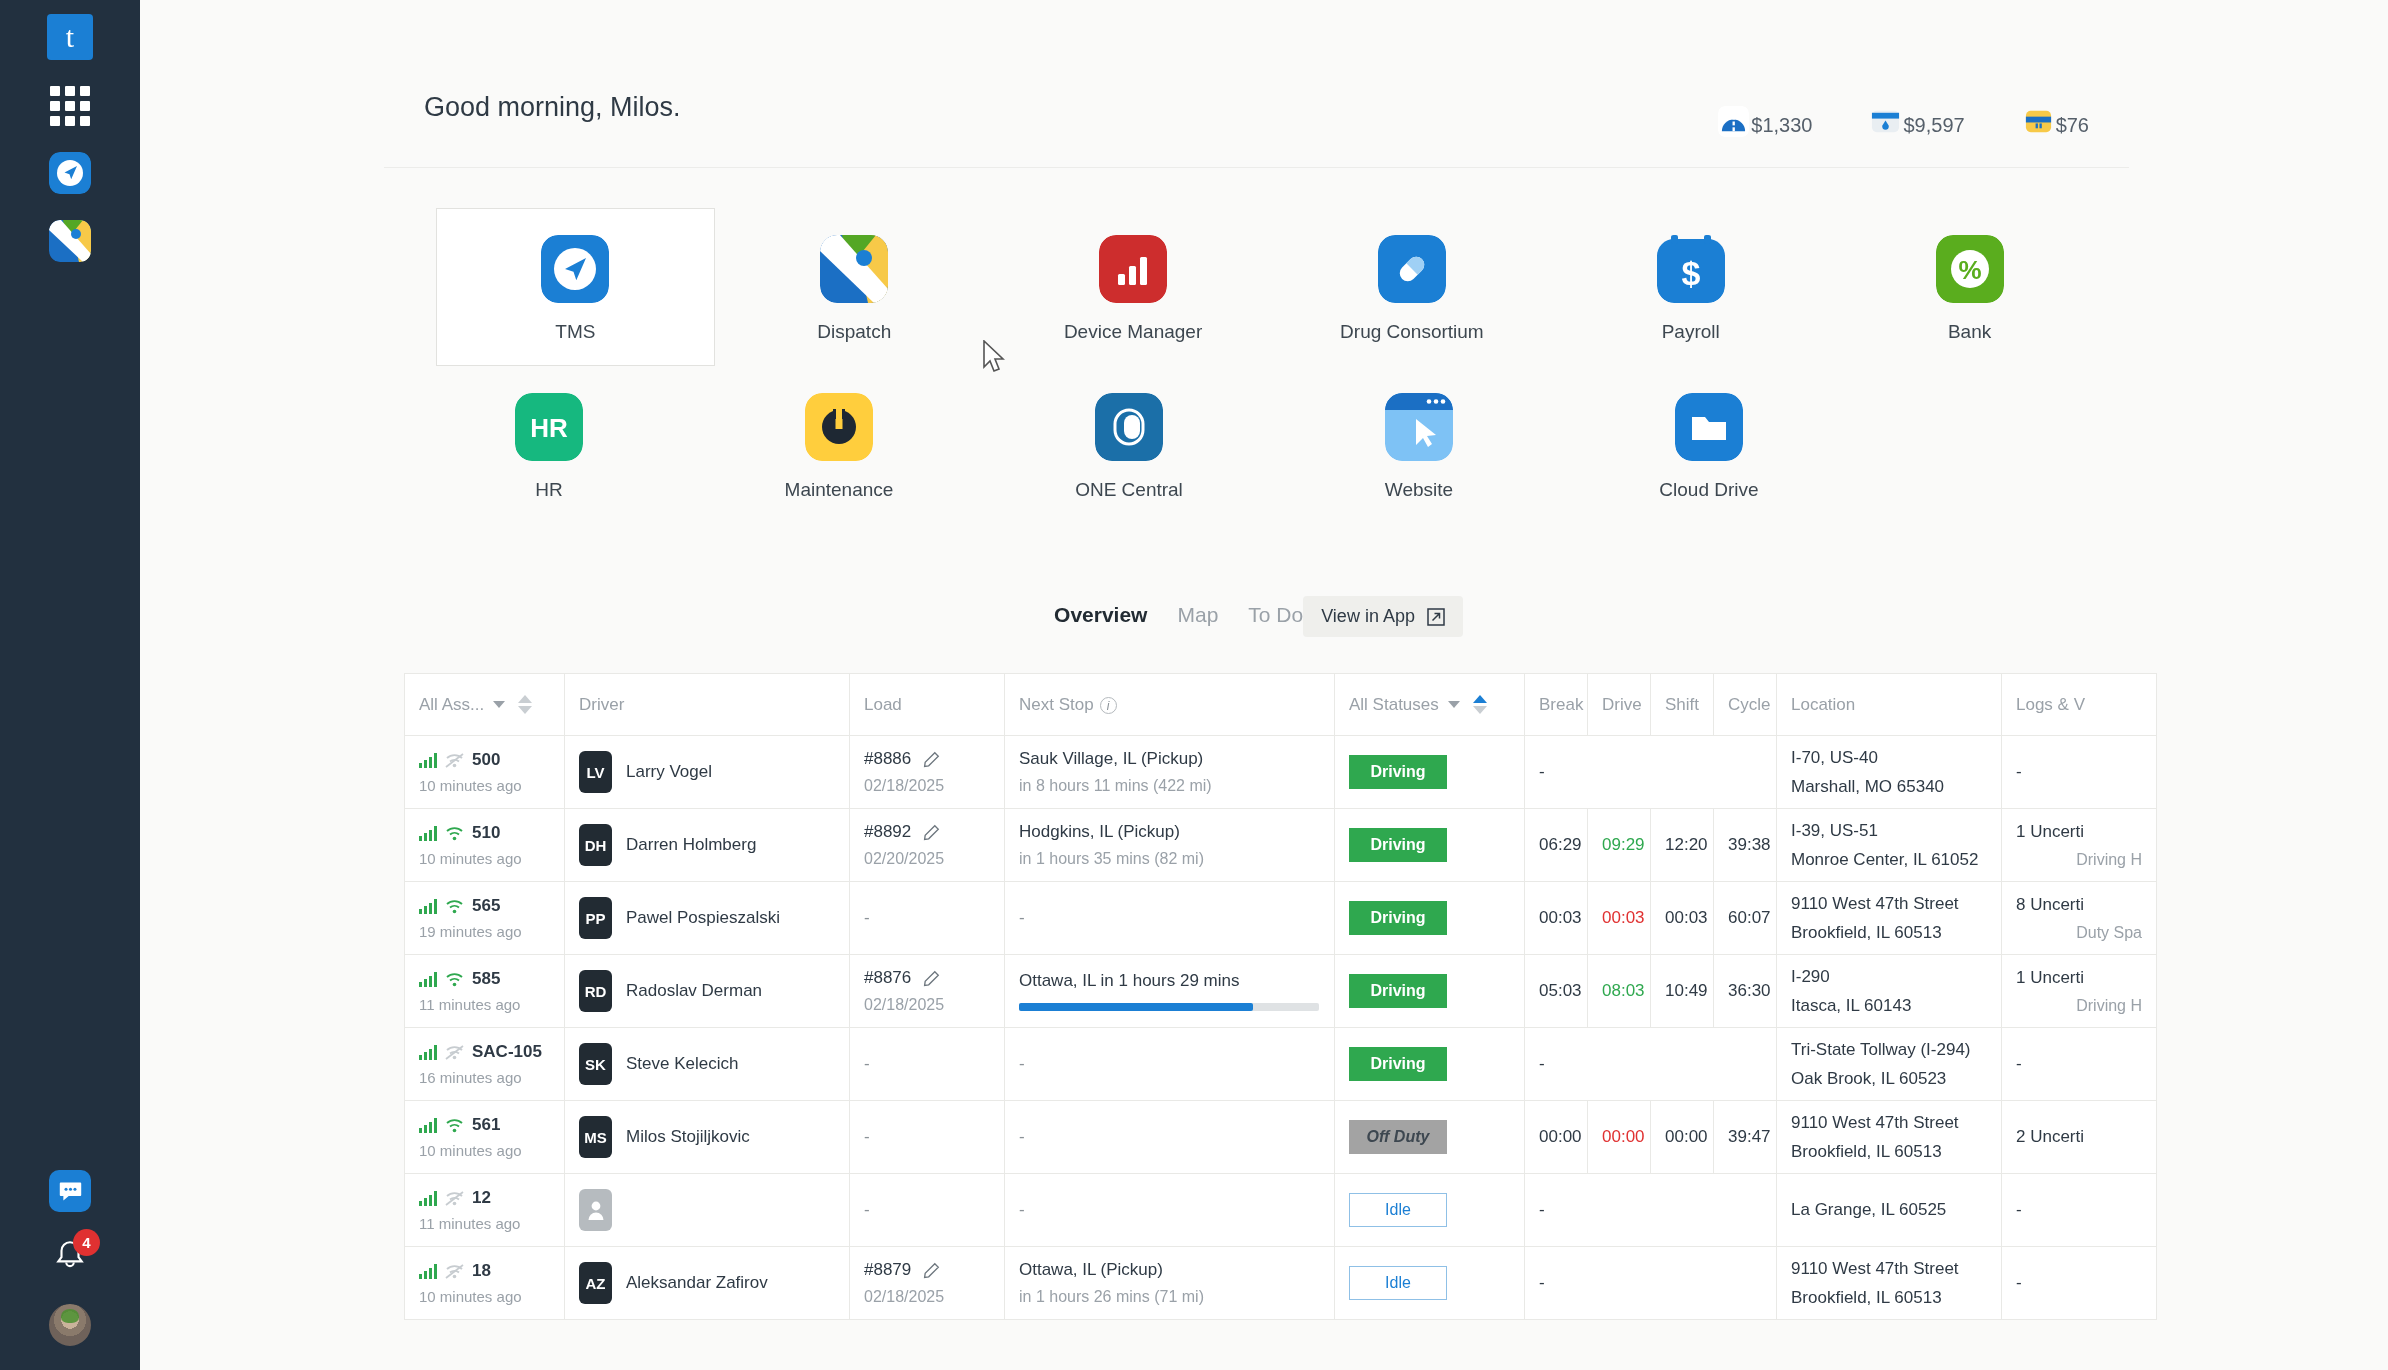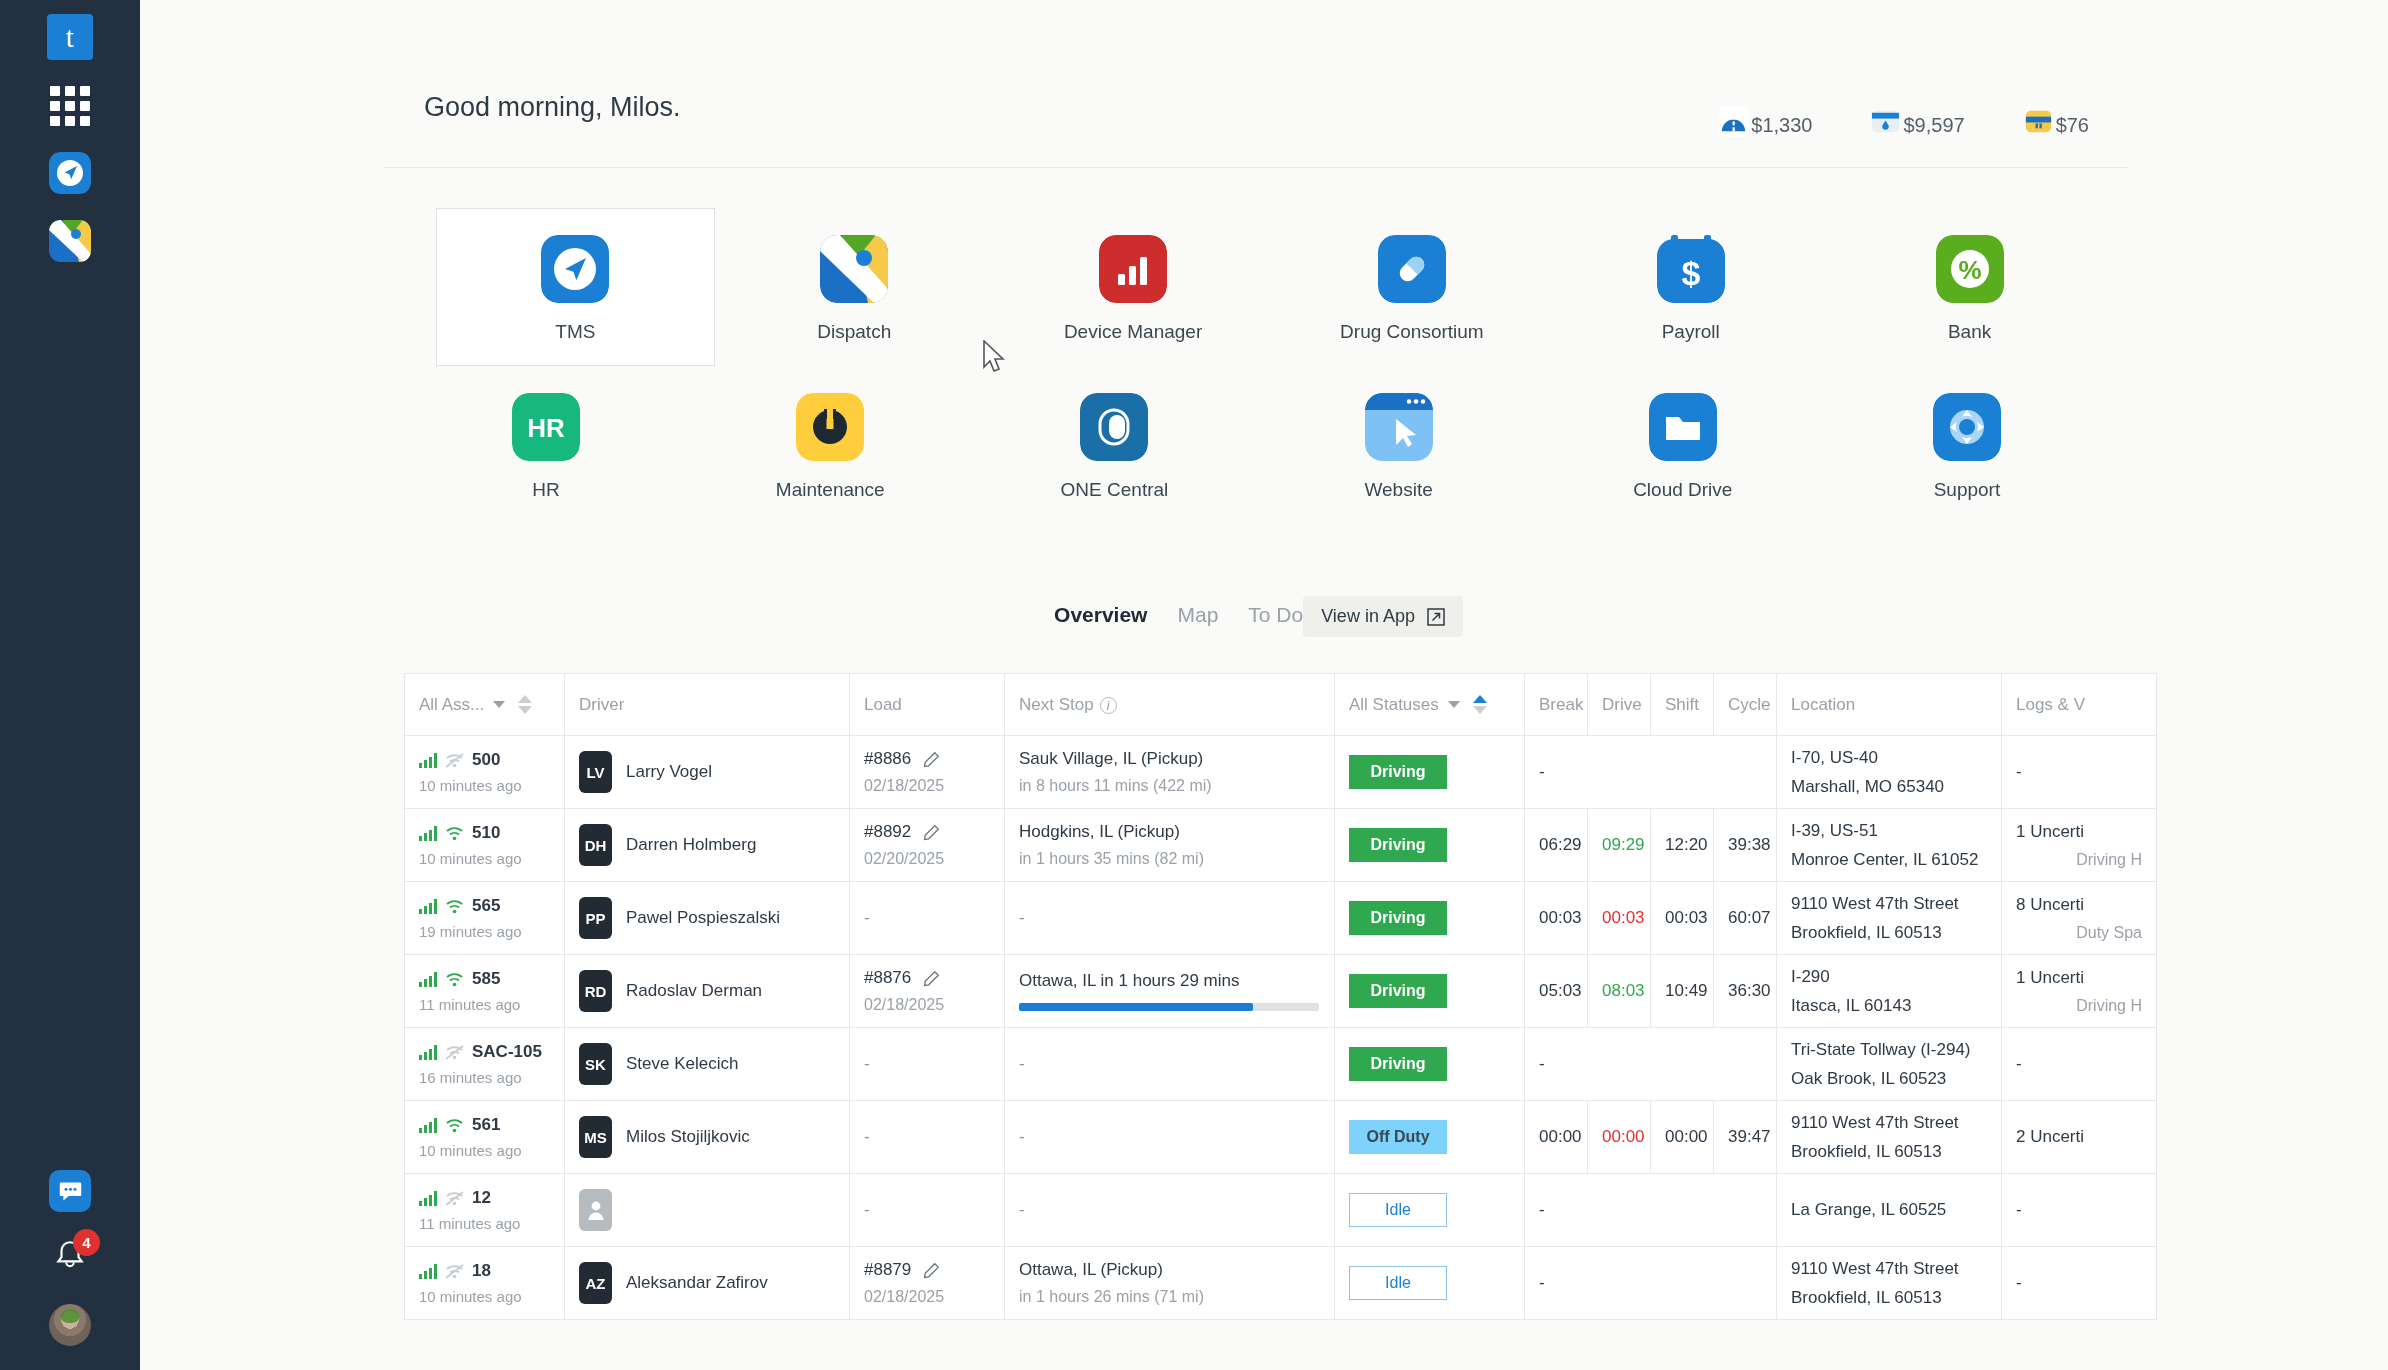--- a/index.html
+++ b/index.html
@@ -133,21 +133,21 @@
 
   .next-main { font-size:17px; color:#2f3a45; }
   .next-sub { font-size:16px; color:#9aa1a8; margin-top:8px; }
   .progress { height: 8px; background:#dfe2e4; border-radius:2px; margin-top: 12px; width: 300px; }
   .progress > span { display:block; height:100%; background:#1b7fd4; border-radius:2px; }
 
   .badge { display:inline-flex; align-items:center; justify-content:center;
      height: 34px; min-width: 98px; padding: 0 16px; border-radius: 0;
      font-size: 16px; font-weight: 700; }
   .badge.driving { background:#2fa84f; color:#fff; }
-  .badge.offduty { background:#7dd3fc; color:#3d4750; }
+  .badge.offduty { background:#a3a3a3; color:#3d4750;font-style:italic; }
   .badge.idle { background:#fff; color:#1b7fd4; border:1px solid #8fc0e6; font-weight:400; }
   .status-cell { text-align:center; }
 
   .loc-1 { font-size:17px; color:#2f3a45; }
   .loc-2 { font-size:17px; color:#2f3a45; margin-top:9px; }
   .logs-1 { font-size:17px; color:#2f3a45; white-space:nowrap; }
   .logs-2 { font-size:16px; color:#9aa1a8; margin-top:9px; white-space:nowrap;text-align:right; }
   .dash { color:#8b9298; }
   .pen { width:17px; height:17px; }
 </style>
@@ -397,34 +397,20 @@
         <div class="app-cell">
           <div class="app-ic">
             <svg viewBox="0 0 68 68" width="68" height="68">
               <rect width="68" height="68" rx="17" fill="#1b7fd4"></rect>
               <path d="M17 24 h13 l4 5 h17 v18 h-34 z" fill="#fff"></path>
             </svg>
           </div>
           <div class="app-label">Cloud Drive</div>
         </div>
 
-        <div class="app-cell">
-          <div class="app-ic">
-            <svg viewBox="0 0 68 68" width="68" height="68">
-              <rect width="68" height="68" rx="17" fill="#1b7fd4"></rect>
-              <circle cx="34" cy="34" r="17" fill="#a9d6f7"></circle>
-              <circle cx="34" cy="34" r="8" fill="#1b7fd4"></circle>
-              <path d="M34 17 L39 24 A12 12 0 0 0 29 24 Z" fill="#fff"></path>
-              <path d="M34 51 L29 44 A12 12 0 0 0 39 44 Z" fill="#fff"></path>
-              <path d="M17 34 L24 29 A12 12 0 0 0 24 39 Z" fill="#fff"></path>
-              <path d="M51 34 L44 39 A12 12 0 0 0 44 29 Z" fill="#fff"></path>
-            </svg>
-          </div>
-          <div class="app-label">Support</div>
-        </div>
       </div>
 
       <svg class="cursor-arrow" width="26" height="34" viewBox="0 0 26 34">
         <path d="M2 1 L2 27 L8 21 L12 31 L17 29 L13 19 L21 19 Z" fill="#fff" stroke="#555" stroke-width="1.6"></path>
       </svg>
     </div>
 
     <div class="panel">
       <div class="tabs-row">
         <div class="tabs">

